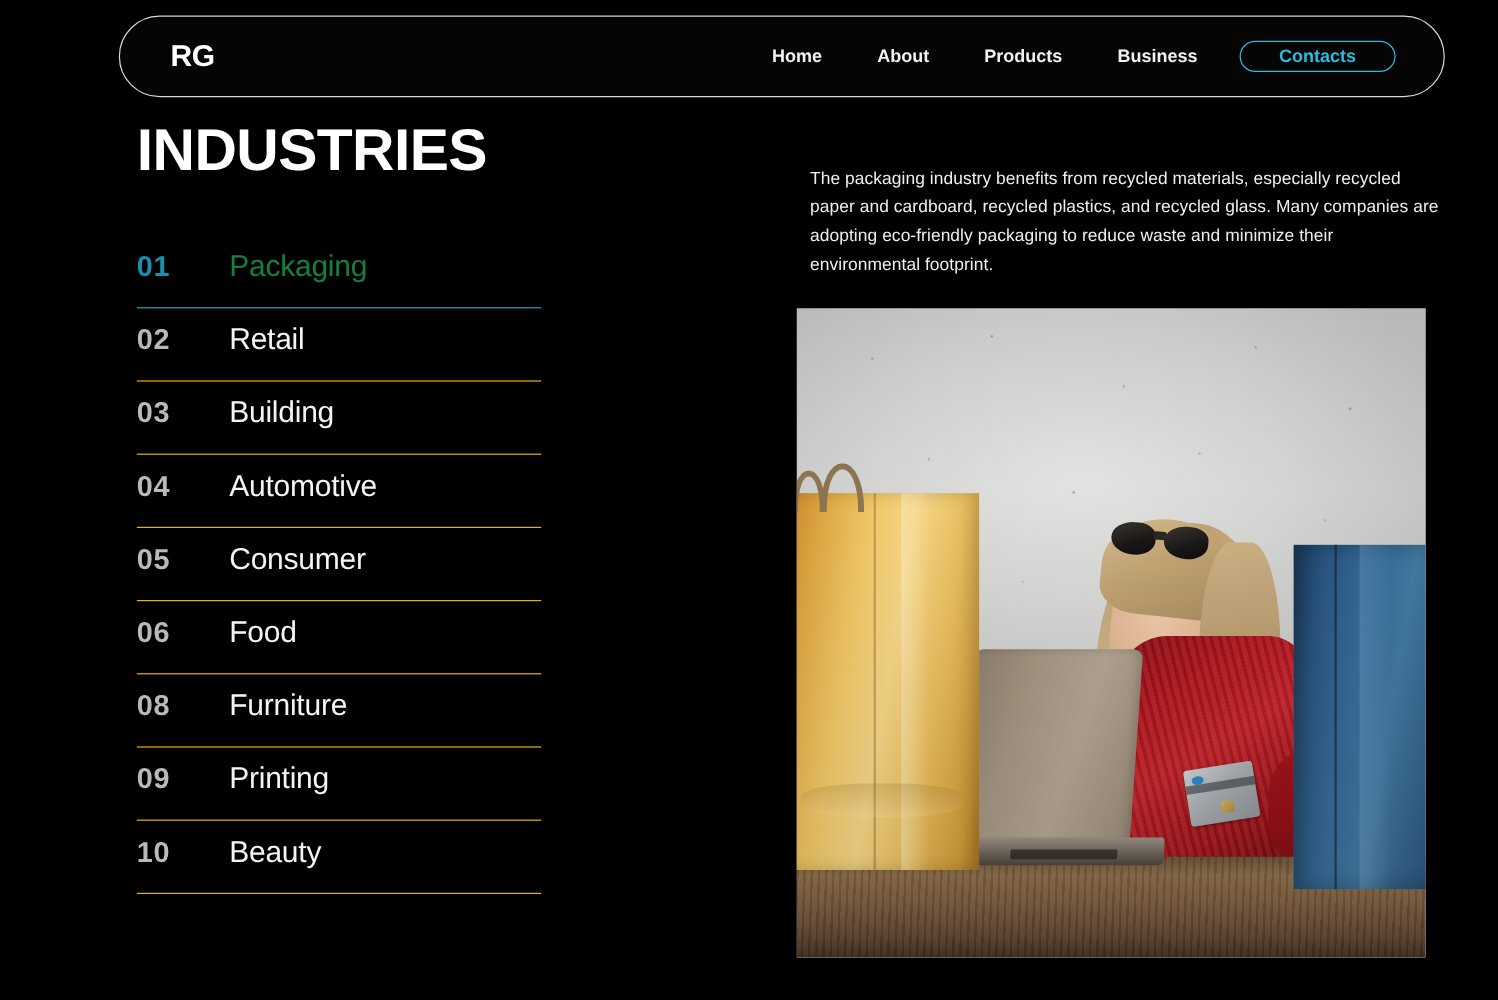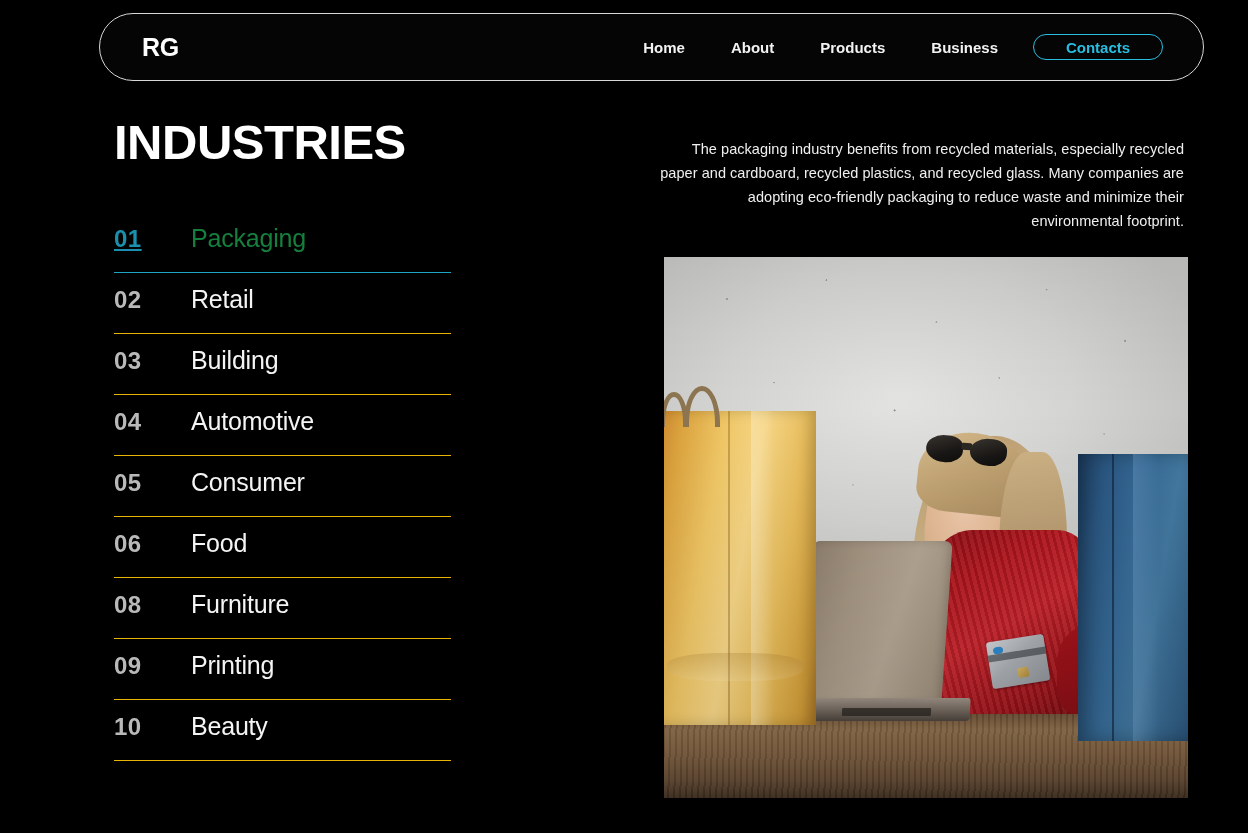--- a/index.html
+++ b/index.html
@@ -78,21 +78,21 @@
     font-size: 15px;
     font-weight: 700;
     color: #29bde0;
     white-space: nowrap;
   }
 
   
   .left-col {
     position: absolute;
     left: 114px;
-    top: 117px;
+    top: 101px;
     width: 340px;
   }
 
   .page-title {
     font-size: 49px;
     font-weight: 800;
     letter-spacing: -0.5px;
     line-height: 1.05;
     color: #ffffff;
     margin-bottom: 44px;
@@ -120,41 +120,39 @@
     width: 77px;
     flex: 0 0 77px;
     font-size: 24px;
     font-weight: 600;
     color: #b9b9b9;
     letter-spacing: 0.5px;
   }
 
   .industry-item.active .industry-num {
     color: #1b8fae;
-    text-decoration: underline;
   }
 
   .industry-label {
     font-size: 25px;
     font-weight: 400;
     color: #f4f4f4;
     letter-spacing: -0.2px;
   }
 
   .industry-item.active .industry-label {
     color: #15803d;
   }
 
   
   .right-col {
     position: absolute;
-    left: 660px;
+    left: 675px;
     top: 137px;
     width: 524px;
-    text-align: right;
   }
 
   .description {
     font-size: 14.5px;
     line-height: 24px;
     color: #efefef;
     width: 524px;
     letter-spacing: 0.05px;
   }
 

